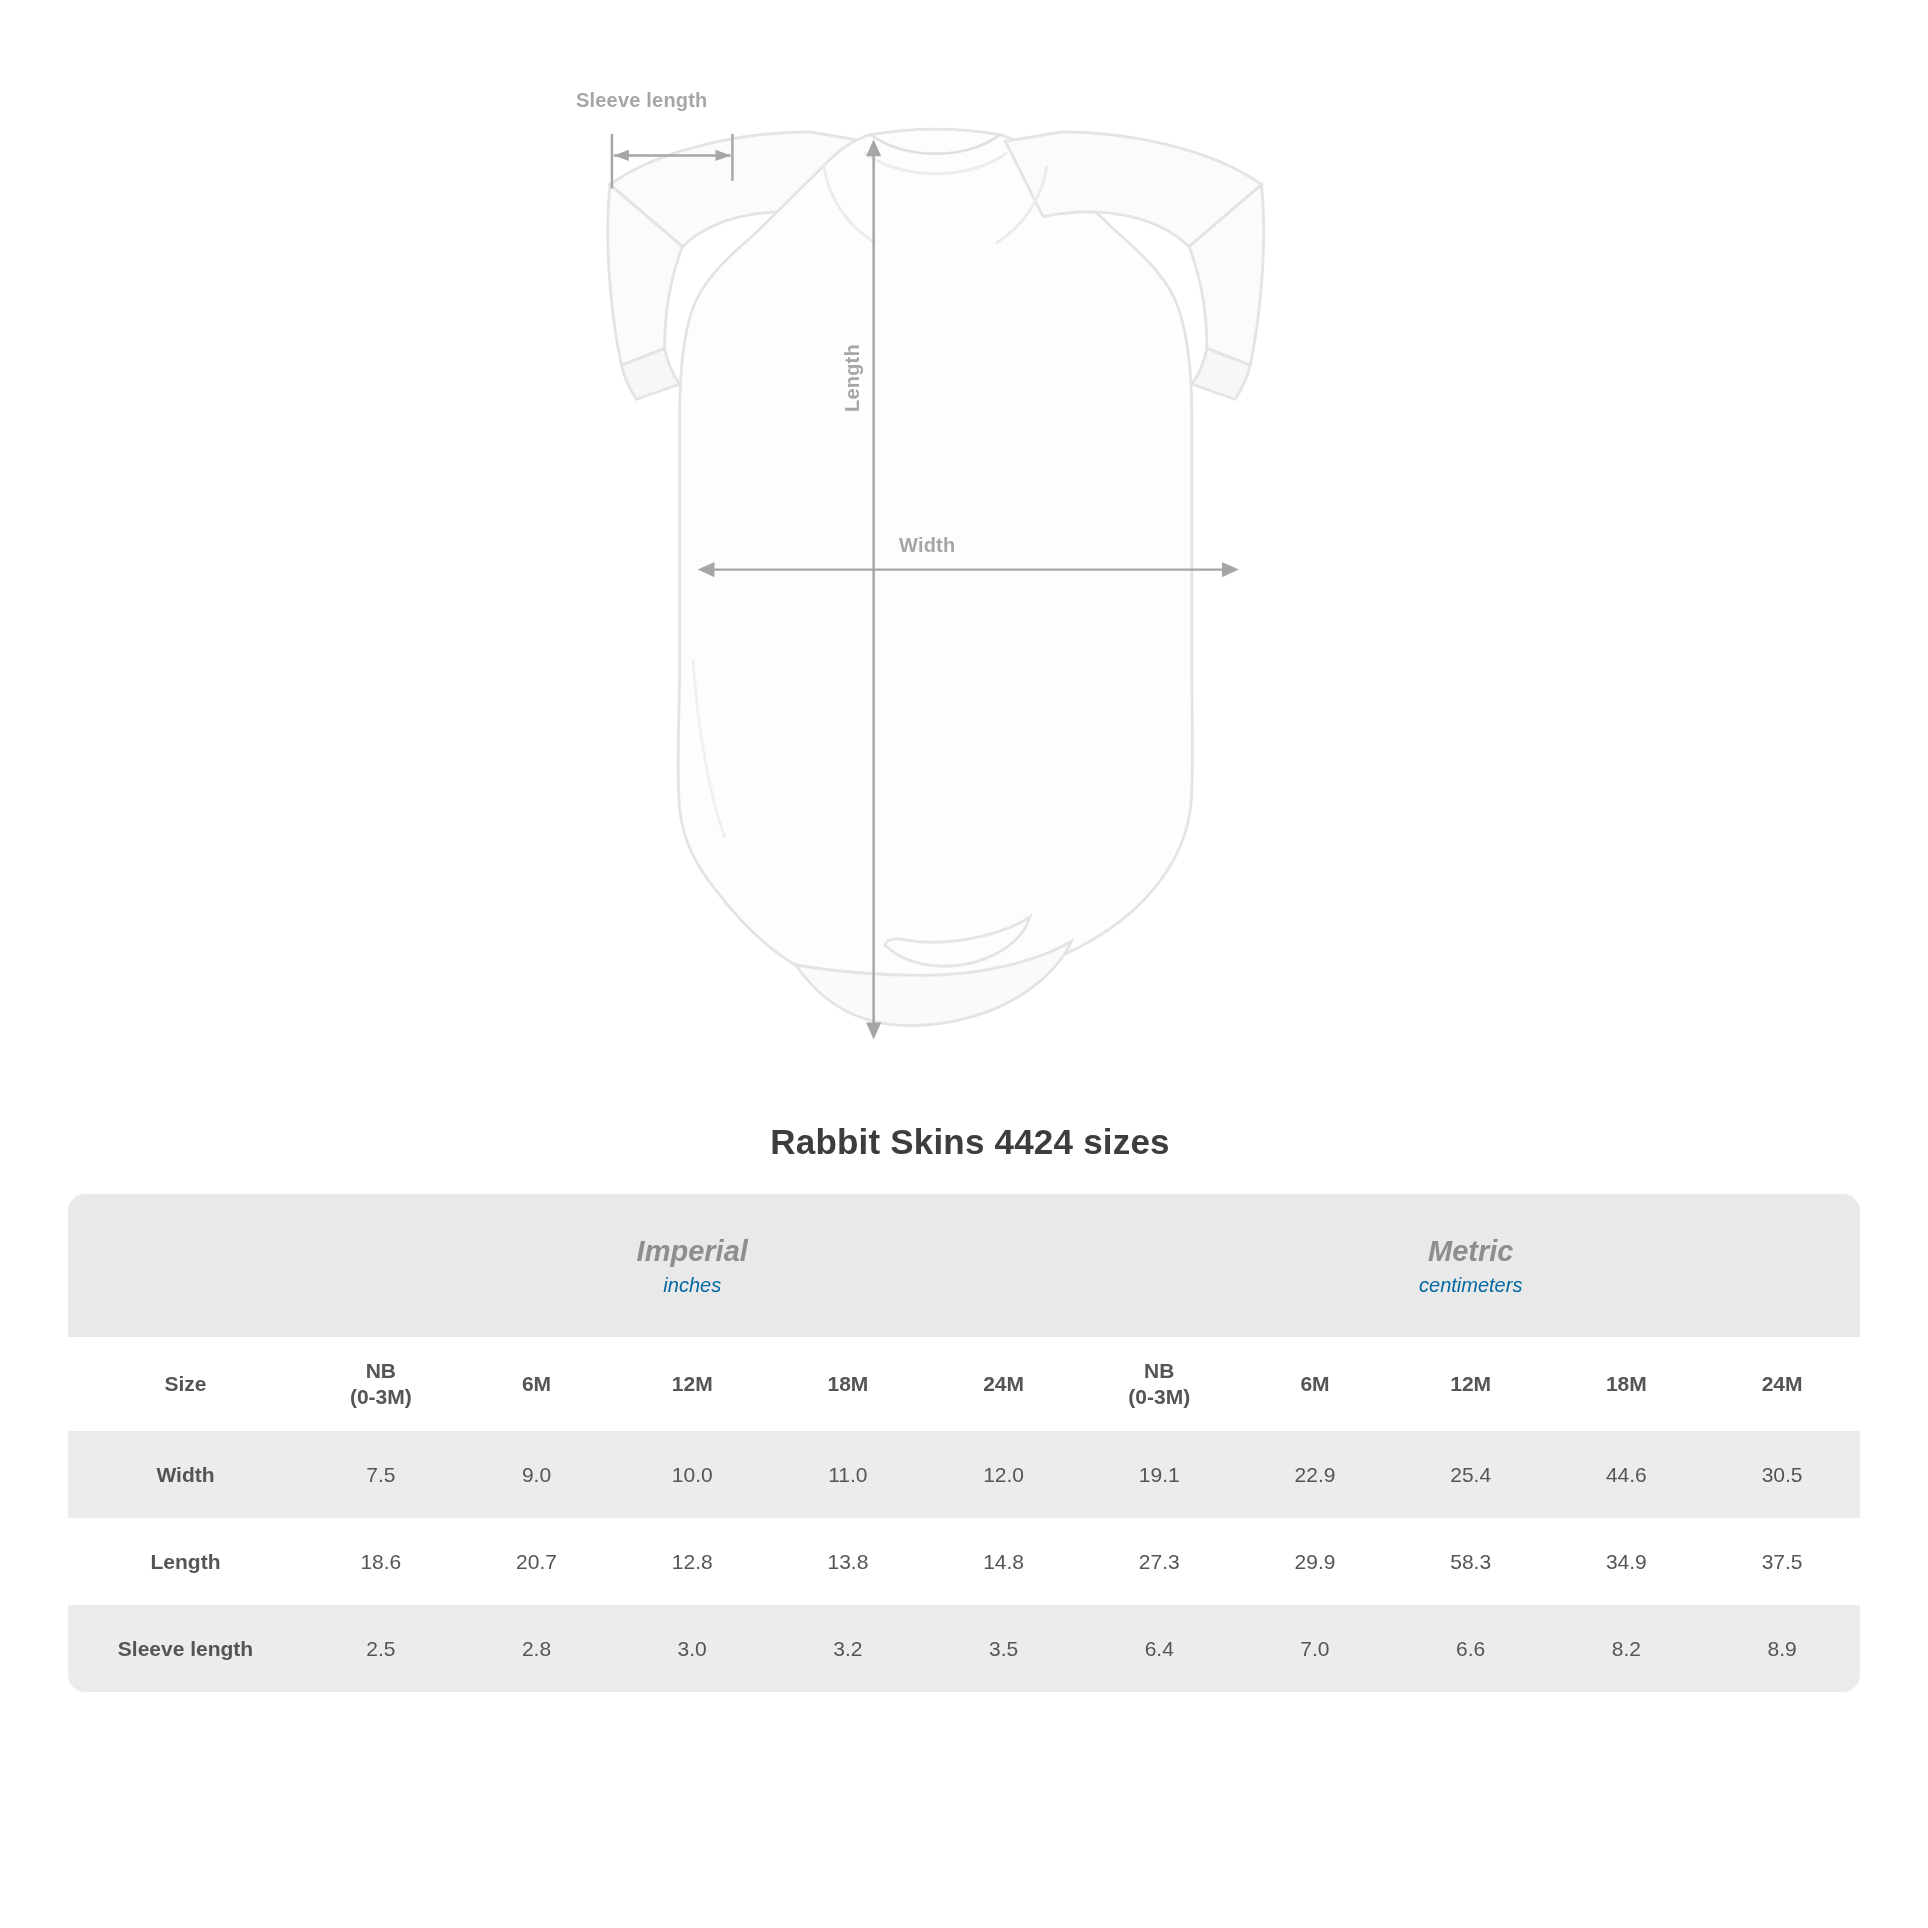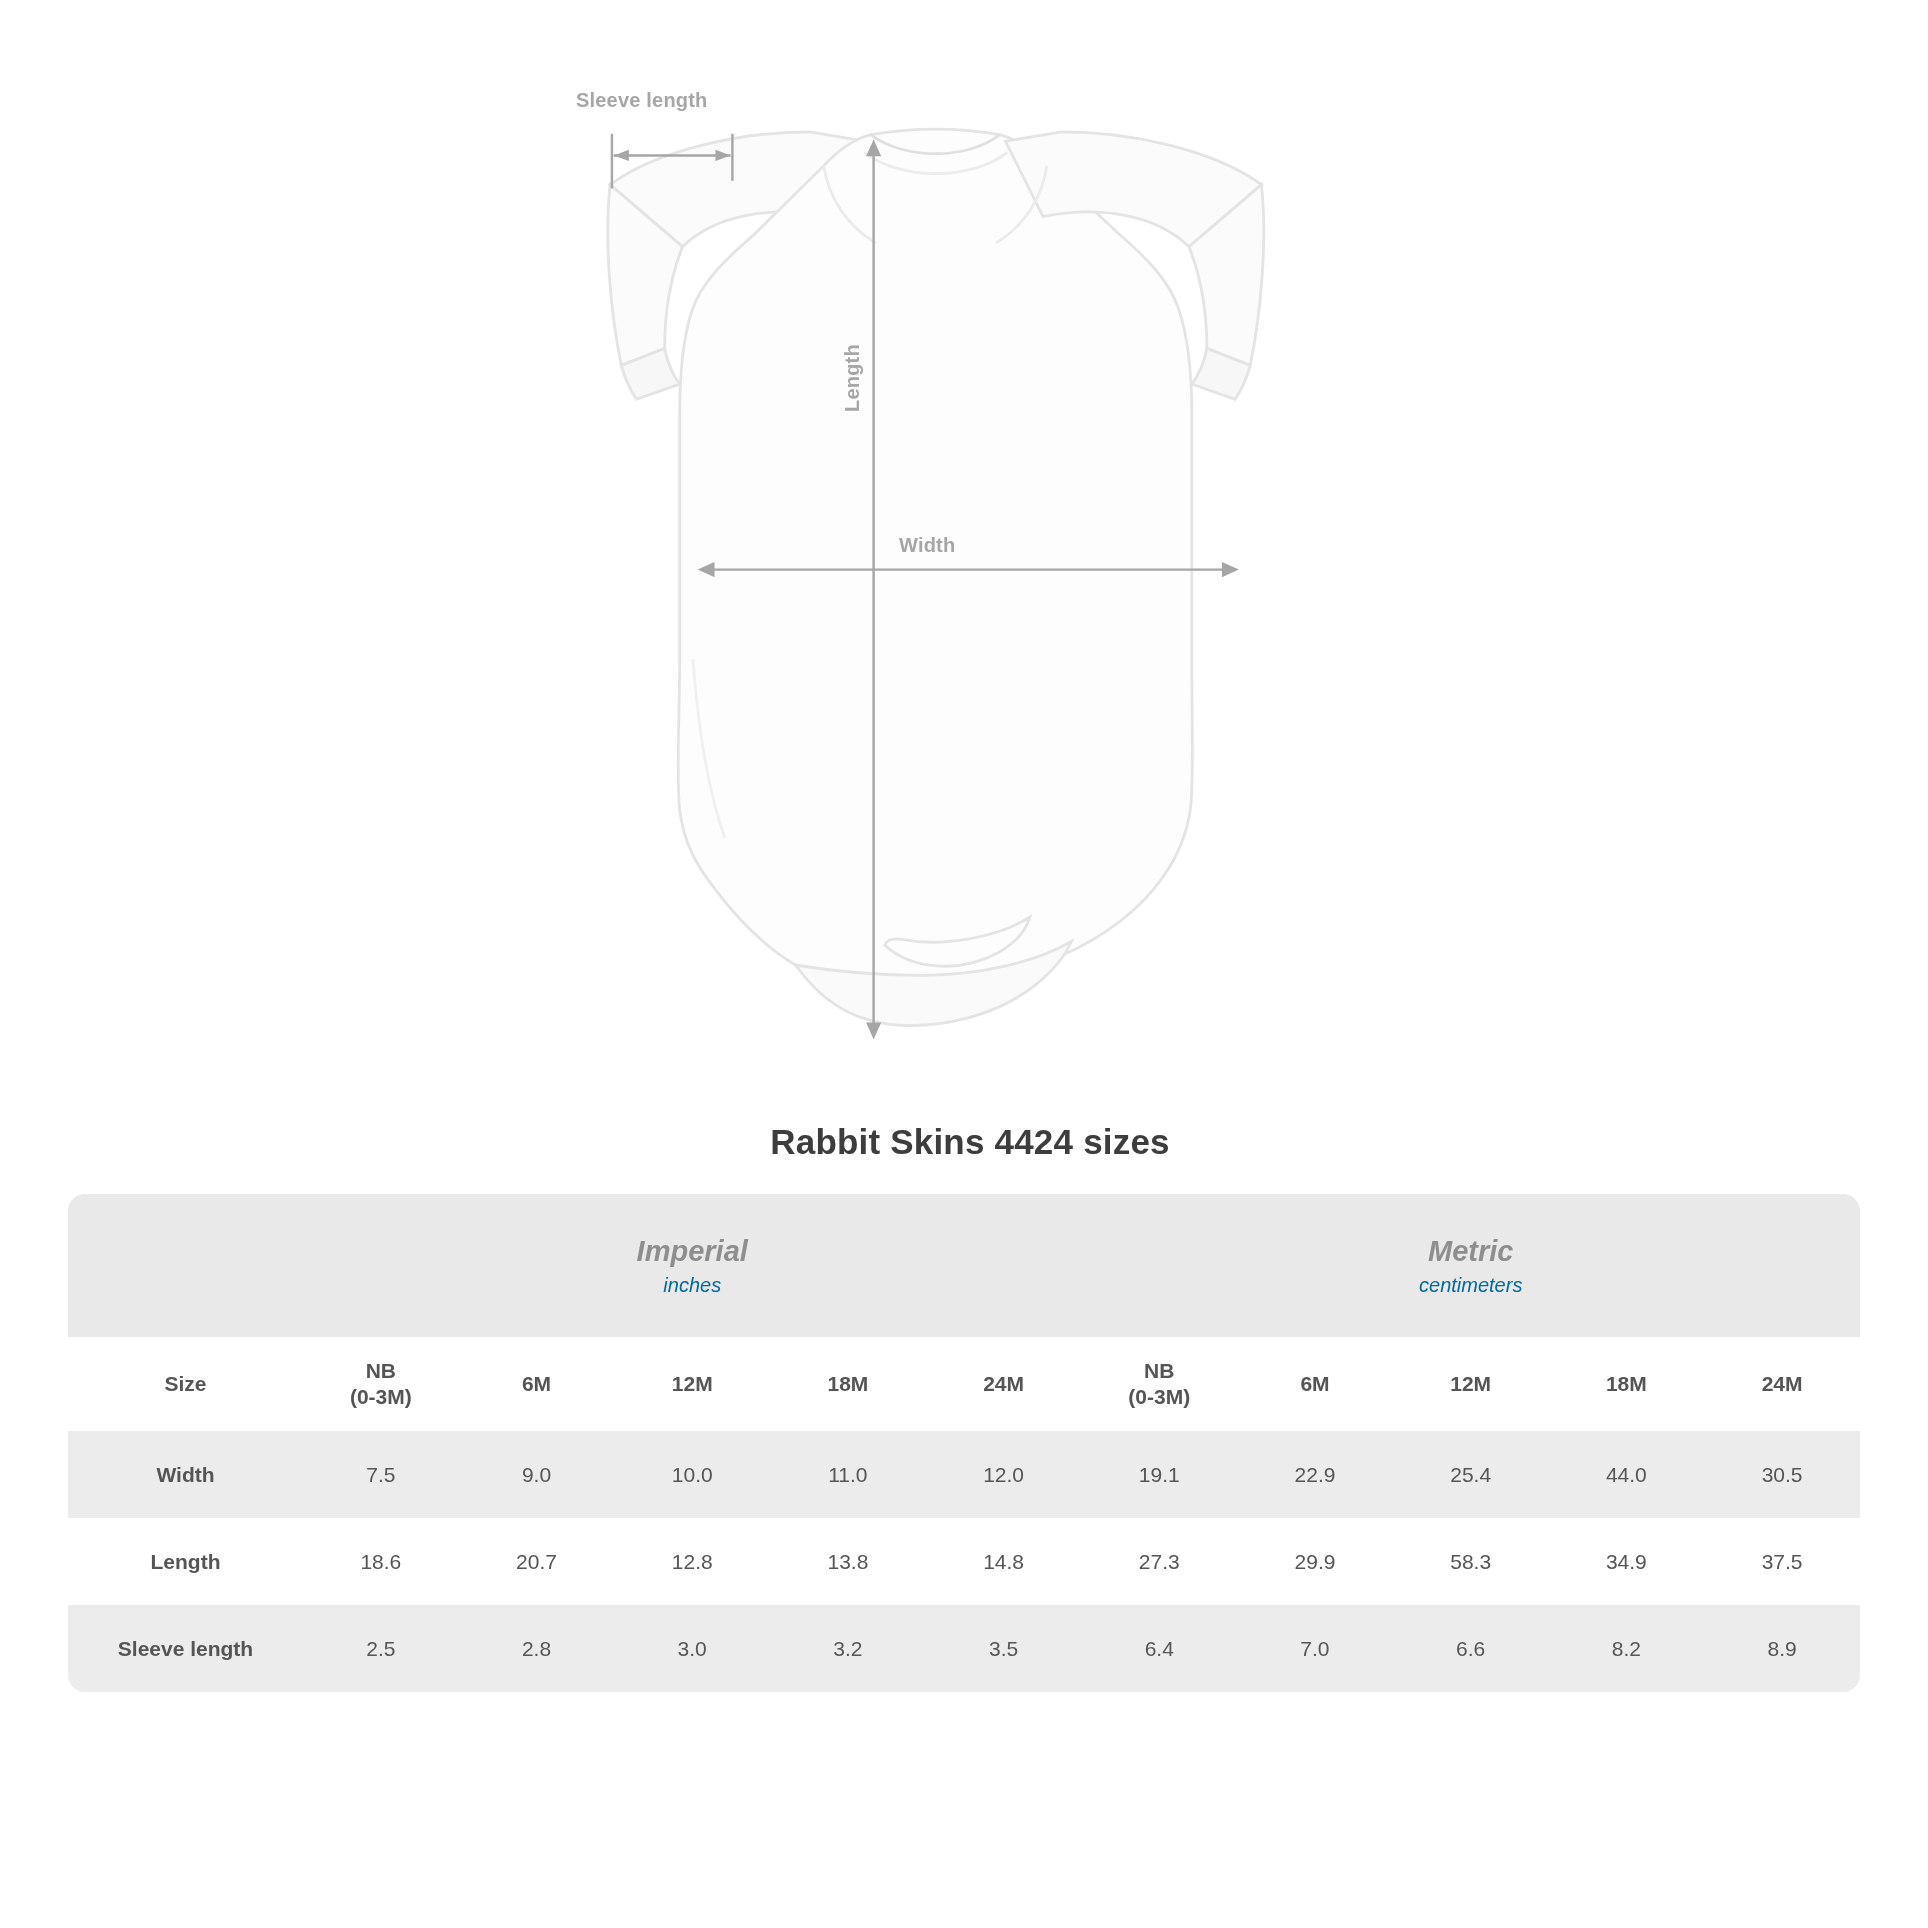--- a/index.html
+++ b/index.html
@@ -296,21 +296,21 @@
         <tr class="data-row shaded">
           <td class="row-label">Width</td>
           <td>7.5</td>
           <td>9.0</td>
           <td>10.0</td>
           <td>11.0</td>
           <td>12.0</td>
           <td>19.1</td>
           <td>22.9</td>
           <td>25.4</td>
-          <td>44.0</td>
+          <td>44.6</td>
           <td>30.5</td>
         </tr>
 
         <tr class="data-row plain">
           <td class="row-label">Length</td>
           <td>18.6</td>
           <td>20.7</td>
           <td>12.8</td>
           <td>13.8</td>
           <td>14.8</td>

